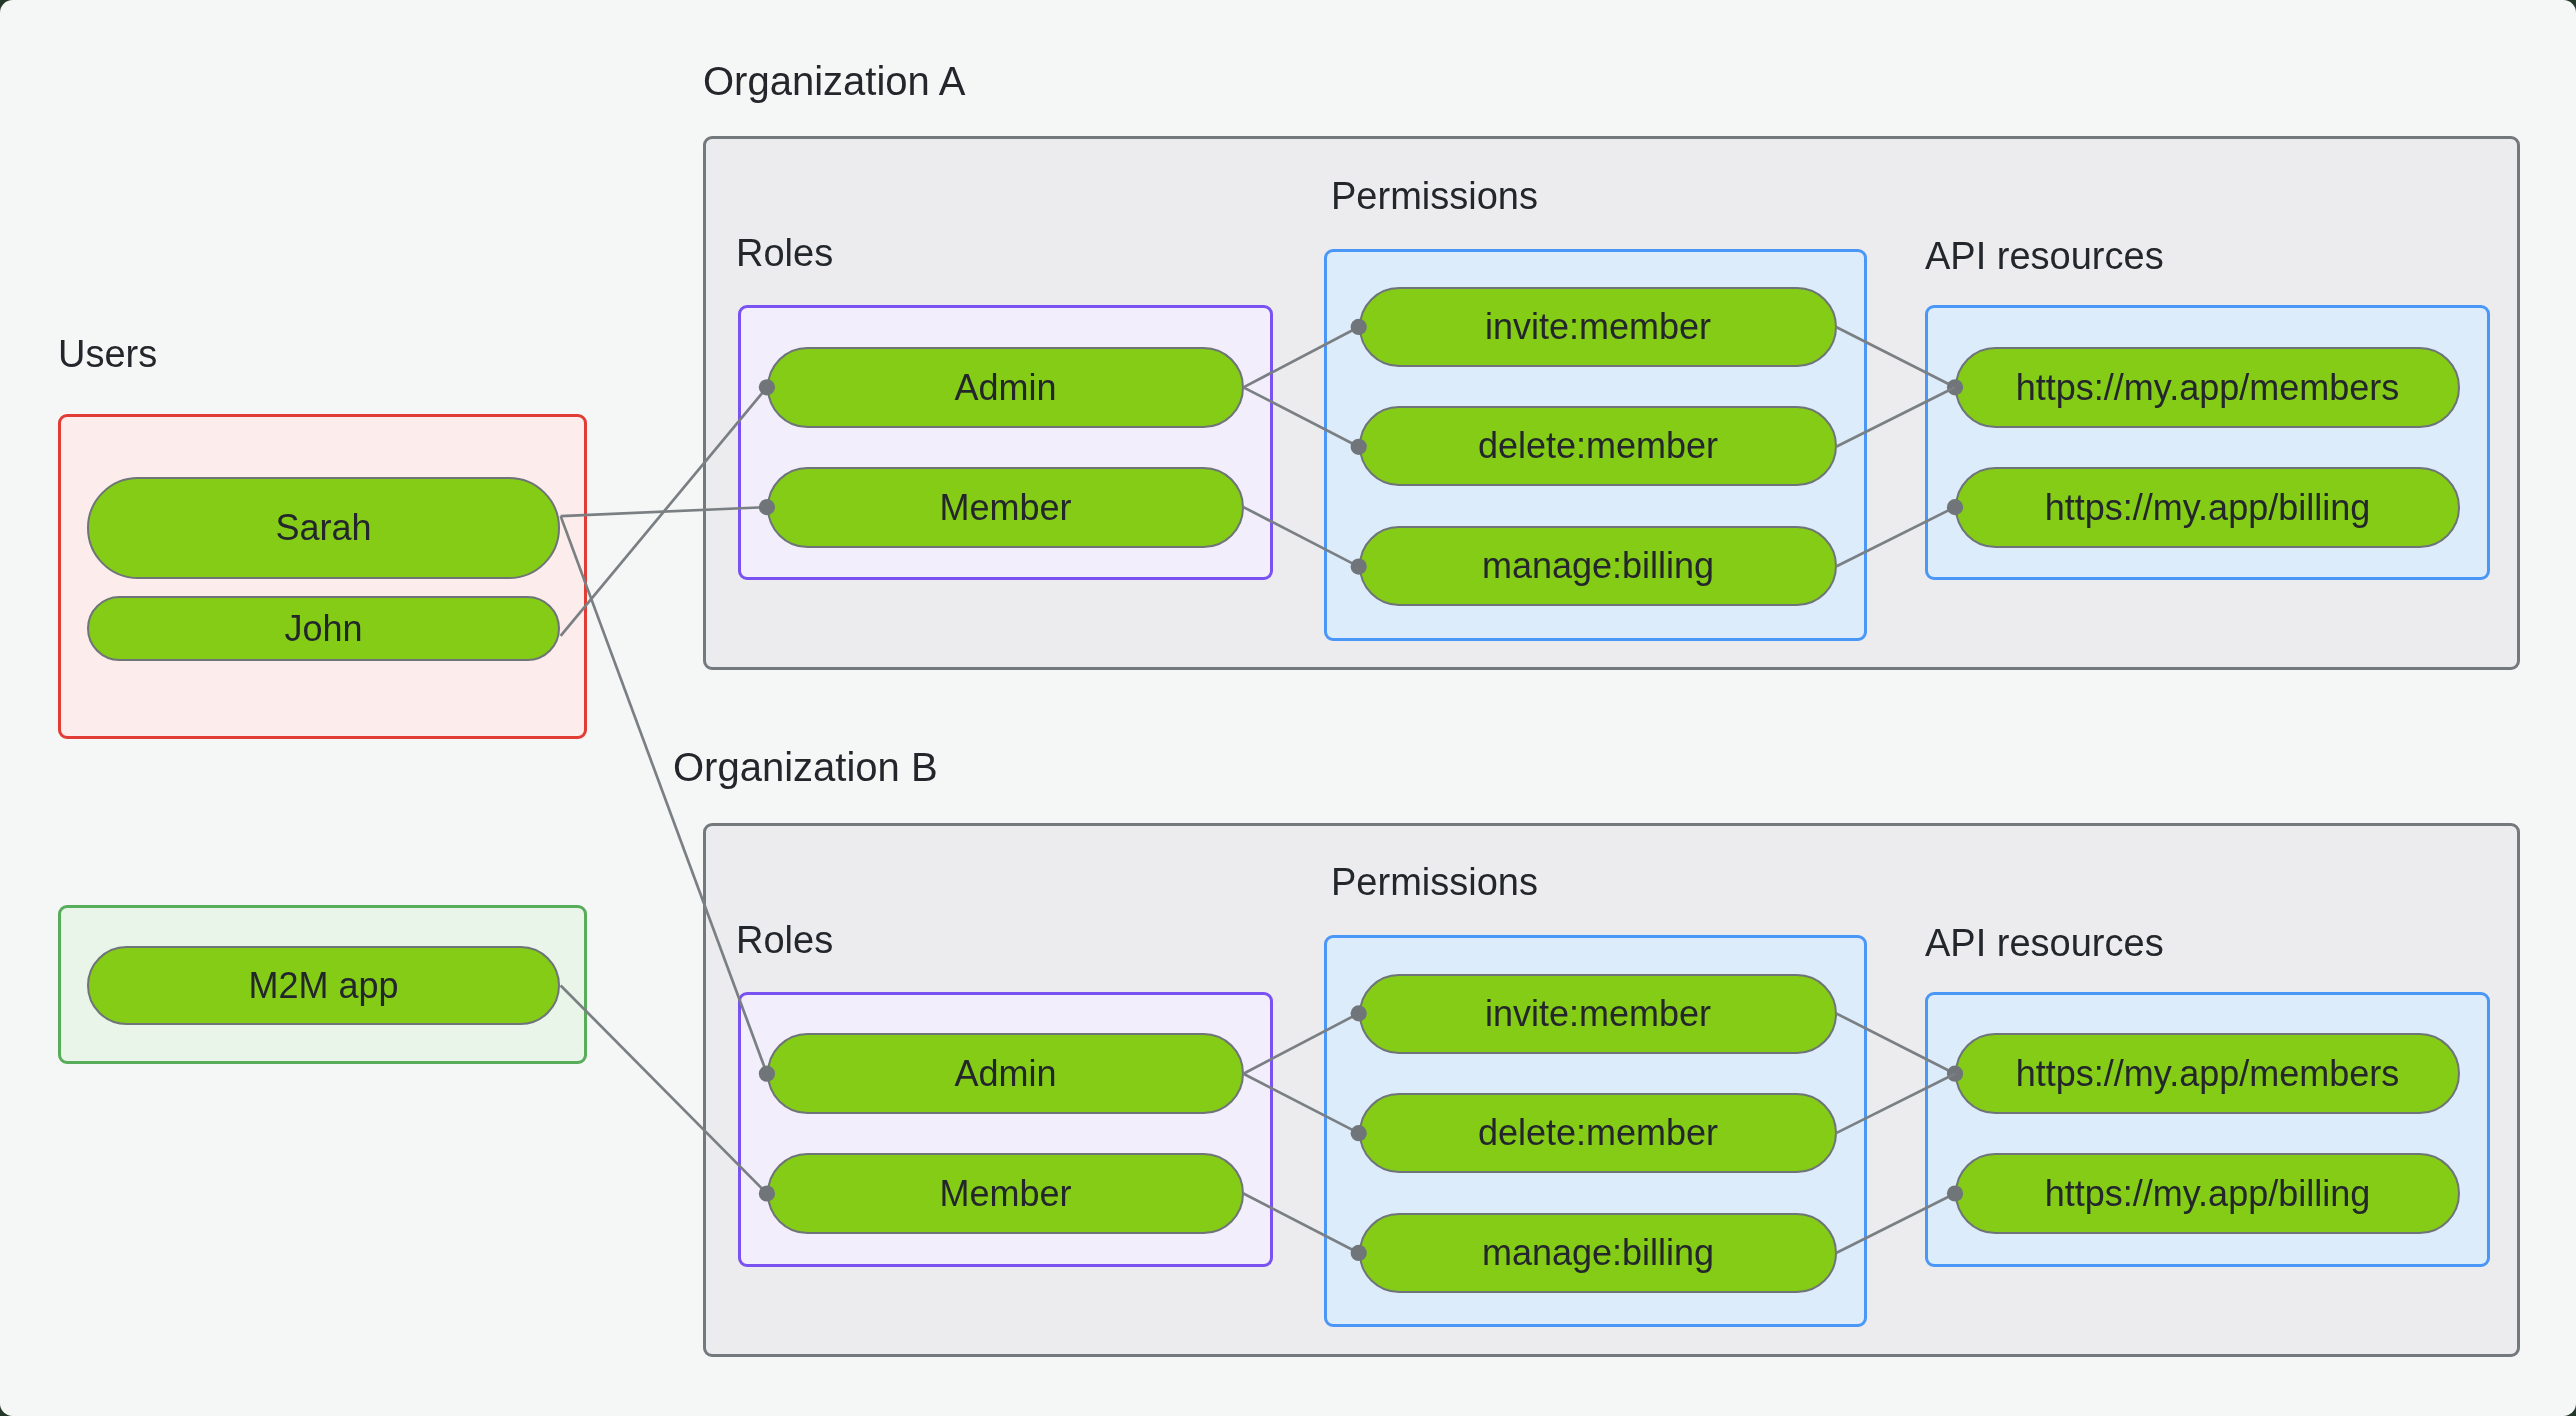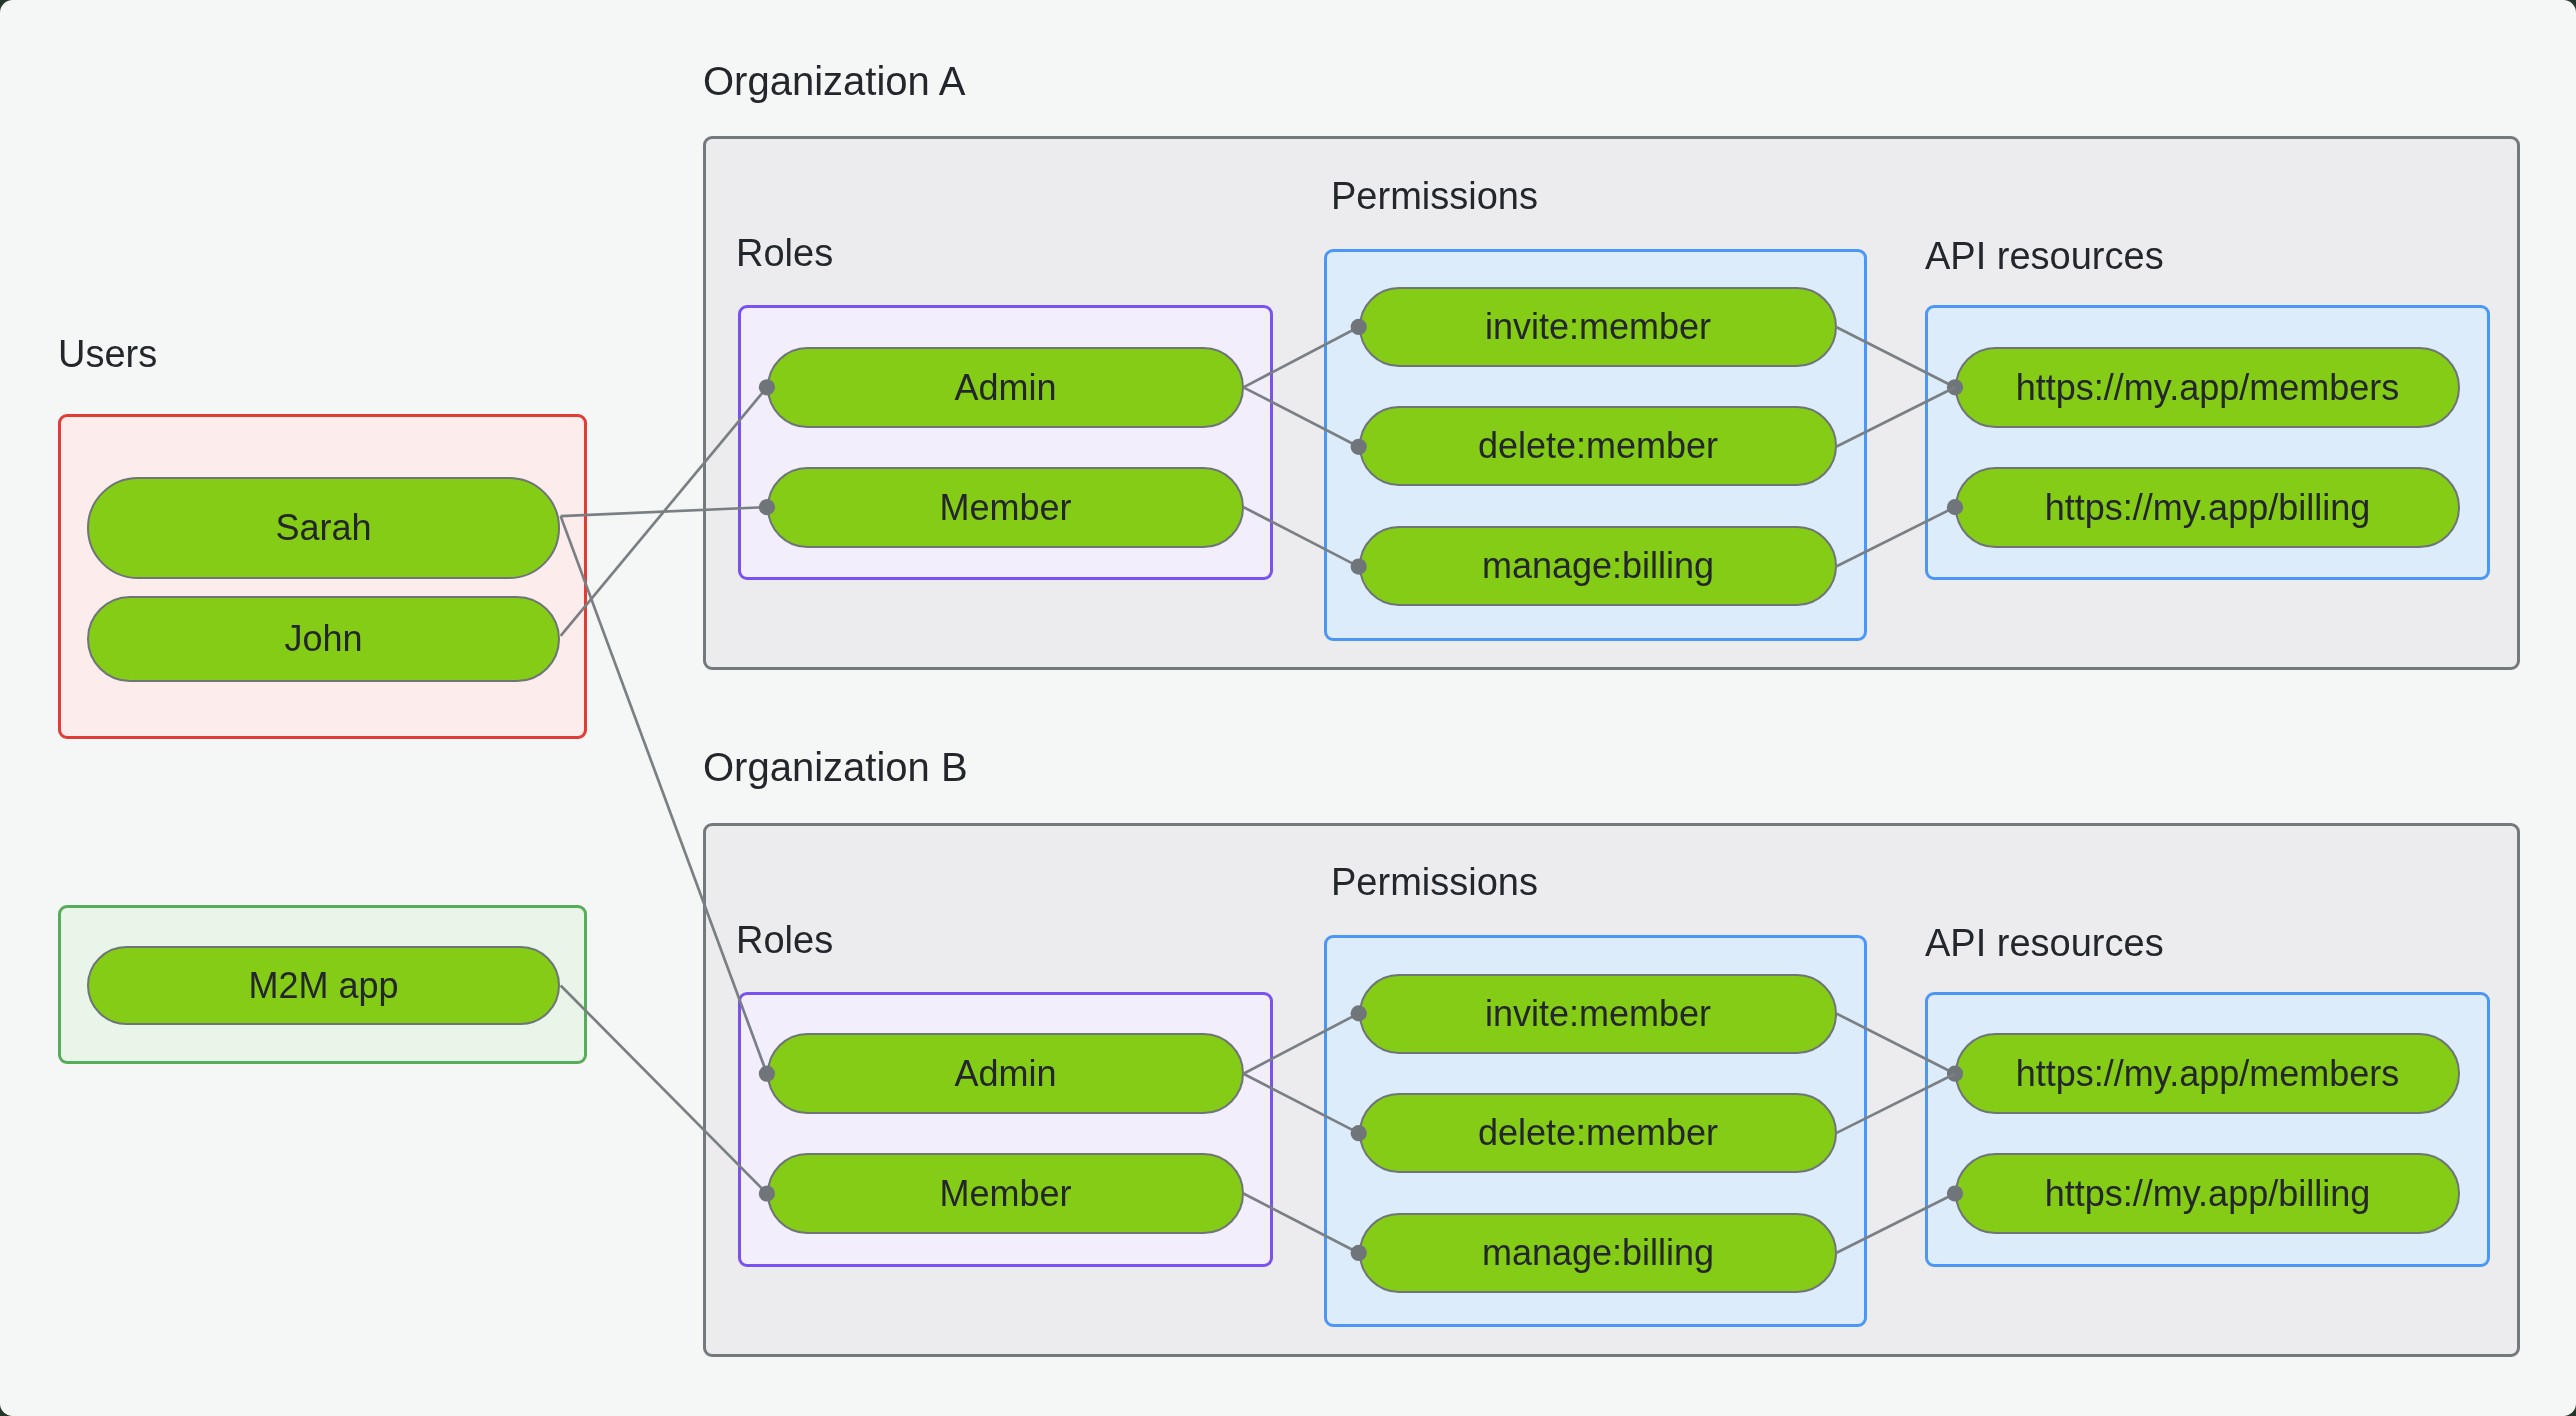--- a/index.html
+++ b/index.html
@@ -48,36 +48,36 @@
 
   <div class="label" style="left:736px;top:232px;">Roles</div>
   <div class="group-box roles-box" style="left:738px;top:305px;width:535px;height:275px;"></div>
 
   <div class="label" style="left:1331px;top:175px;">Permissions</div>
   <div class="group-box blue-box" style="left:1324px;top:249px;width:543px;height:392px;"></div>
 
   <div class="label" style="left:1925px;top:235px;">API resources</div>
   <div class="group-box blue-box" style="left:1925px;top:305px;width:565px;height:275px;"></div>
 
-  <div class="org-title" style="left:703px;top:744px;">Organization B</div>
+  <div class="org-title" style="left:673px;top:744px;">Organization B</div>
   <div class="org-box" style="left:703px;top:823px;width:1817px;height:534px;"></div>
 
   <div class="label" style="left:736px;top:919px;">Roles</div>
   <div class="group-box roles-box" style="left:738px;top:992px;width:535px;height:275px;"></div>
 
   <div class="label" style="left:1331px;top:861px;">Permissions</div>
   <div class="group-box blue-box" style="left:1324px;top:935px;width:543px;height:392px;"></div>
 
   <div class="label" style="left:1925px;top:922px;">API resources</div>
   <div class="group-box blue-box" style="left:1925px;top:992px;width:565px;height:275px;"></div>
 
   <div class="pill" style="left:87px;top:477px;width:473px;height:102px;text-align:center;">
     <span>Sarah</span>
   </div>
-  <div class="pill" style="left:87px;top:596px;width:473px;height:86px;">
+  <div class="pill" style="left:87px;top:596px;width:473px;height:65px;">
     <span>John</span>
   </div>
   <div class="pill" style="left:87px;top:946px;width:473px;height:79px;">
     <span>M2M app</span>
   </div>
 
   <div class="pill" style="left:767px;top:347px;width:477px;height:81px;">
     <span>Admin</span>
   </div>
   <div class="pill" style="left:767px;top:467px;width:477px;height:81px;">

